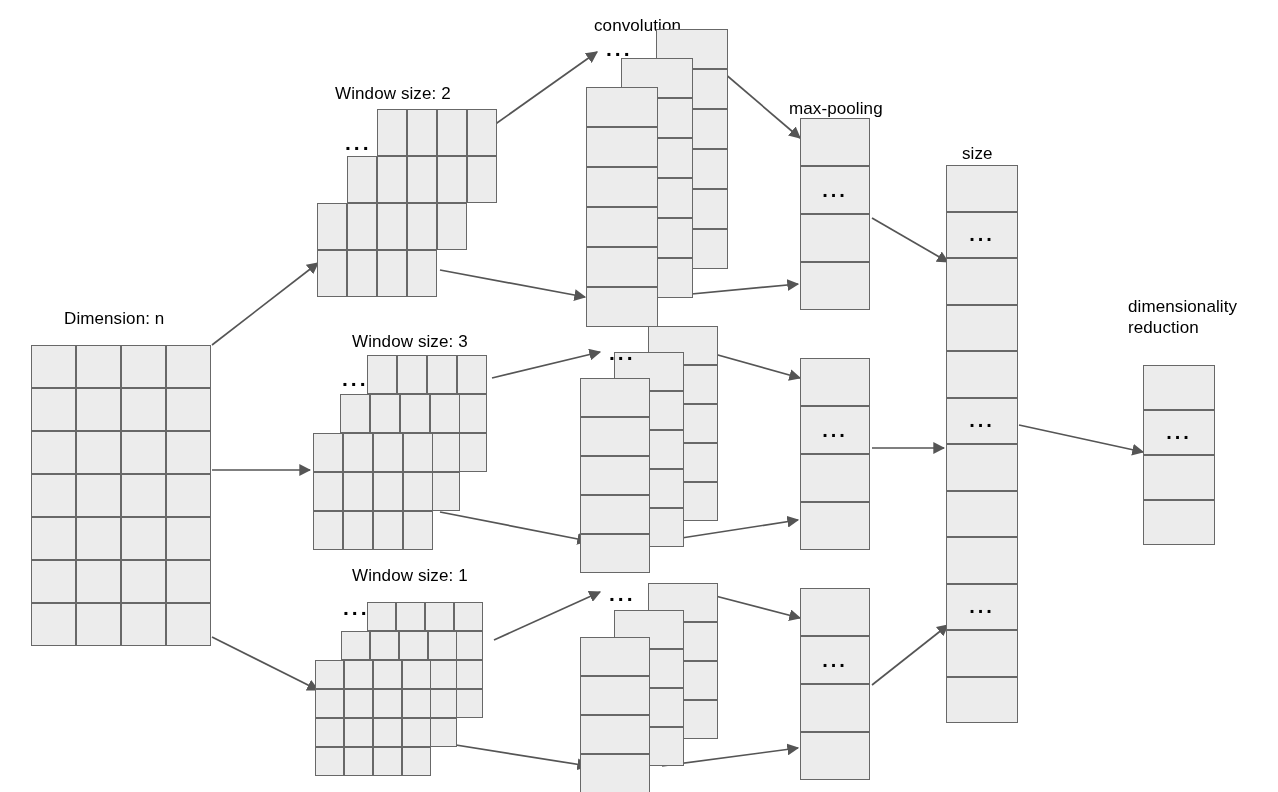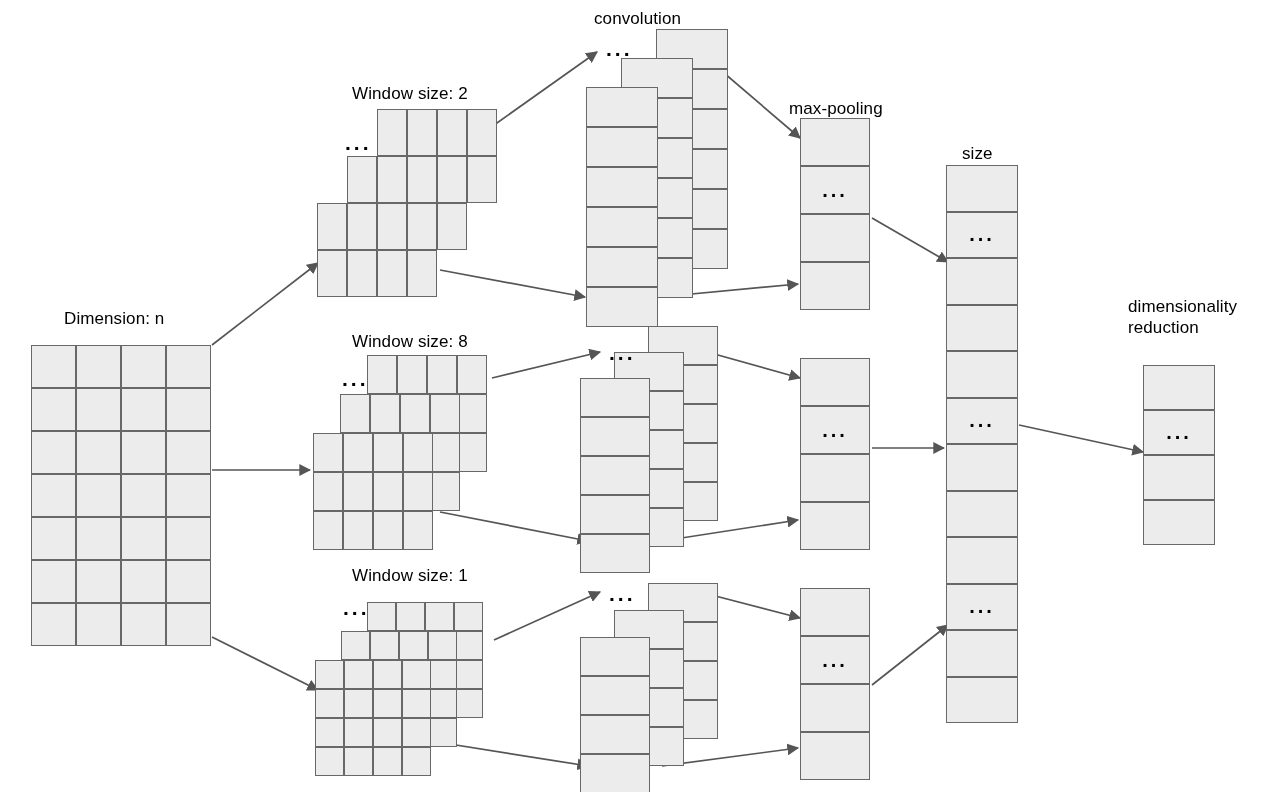--- a/index.html
+++ b/index.html
@@ -57,24 +57,24 @@
 
       <line x1="872" y1="218" x2="948" y2="262"></line>
       <line x1="872" y1="448" x2="944" y2="448"></line>
       <line x1="872" y1="685" x2="948" y2="625"></line>
 
       <line x1="1019" y1="425" x2="1143" y2="452"></line>
     </g>
   </svg>
 
   <div class="lbl" style="left:64px;top:308px;">Dimension: n</div>
-  <div class="lbl" style="left:352px;top:83px;">Window size: 2</div>
-  <div class="lbl" style="left:352px;top:331px;">Window size: 8</div>
+  <div class="lbl" style="left:335px;top:83px;">Window size: 2</div>
+  <div class="lbl" style="left:352px;top:331px;">Window size: 3</div>
   <div class="lbl" style="left:352px;top:565px;">Window size: 1</div>
-  <div class="lbl" style="left:594px;top:8px;">convolution</div>
+  <div class="lbl" style="left:594px;top:15px;">convolution</div>
   <div class="lbl" style="left:789px;top:98px;">max-pooling</div>
   <div class="lbl" style="left:962px;top:143px;">size</div>
   <div class="lbl" style="left:1128px;top:296px;">dimensionality</div>
   <div class="lbl" style="left:1128px;top:317px;">reduction</div>
 
   <div id="shapes">
       <div class="cell" style="left: 31px; top: 345px; width: 45px; height: 43px;"></div>
       <div class="cell" style="left: 76px; top: 345px; width: 45px; height: 43px;"></div>
       <div class="cell" style="left: 121px; top: 345px; width: 45px; height: 43px;"></div>
       <div class="cell" style="left: 166px; top: 345px; width: 45px; height: 43px;"></div>

